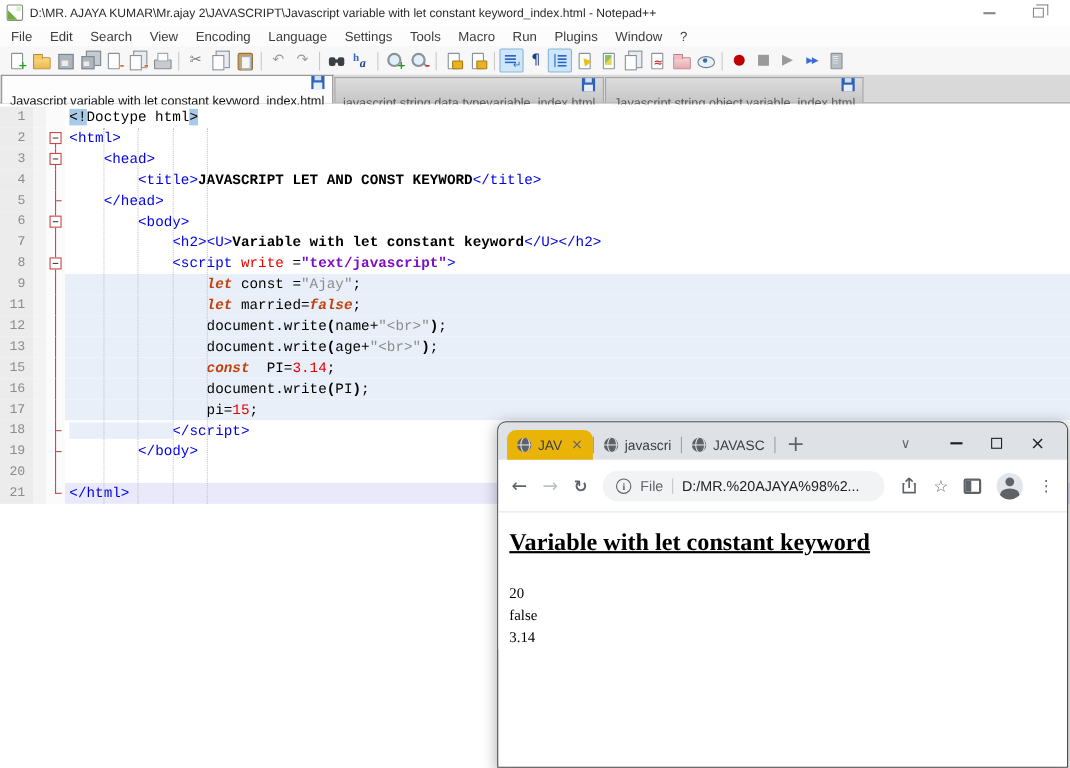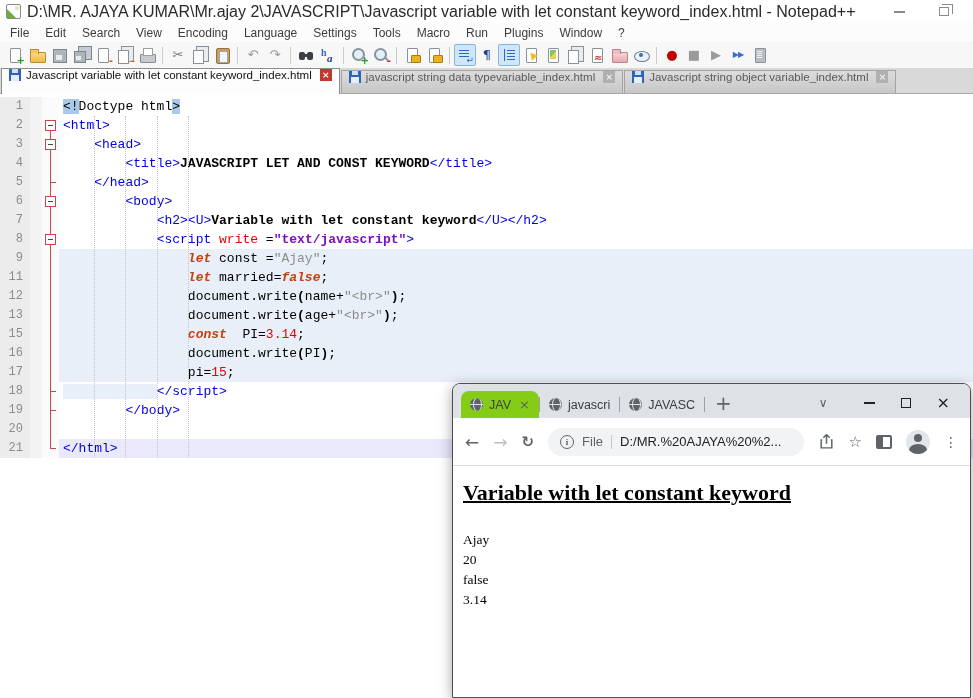--- a/index.html
+++ b/index.html
@@ -7,21 +7,21 @@
               font-family:"Liberation Sans", sans-serif; }
 
   
   #npp { position:absolute; inset:0; background:#fff; }
 
   .titlebar { height:23px; background:#fff; display:flex; align-items:center; padding-left:6px; gap:6px; }
   .npp-logo { width:15px; height:15px; position:relative; background:#fdfdfd; border:1px solid #8a8a8a; border-radius:2px; flex:none; }
   .npp-logo::before { content:""; position:absolute; left:0; bottom:0; width:0; height:0;
       border-left:9px solid #6fae3d; border-top:9px solid transparent; }
   .npp-logo::after { content:""; position:absolute; right:1px; top:1px; width:4px; height:4px; background:#d8efc2; }
-  .title-text { font-size:16px; color:#2a2a2a; white-space:nowrap; overflow:hidden; }
+  .title-text { font-size:11px; color:#2a2a2a; white-space:nowrap; overflow:hidden; }
   .win-ctrl { margin-left:auto; display:flex; align-items:center; gap:34px; padding-right:24px; flex:none; }
   .wc-min { width:11px; height:2px; background:#8a8a8a; }
   .wc-restore { width:10px; height:9px; border:1px solid #8a8a8a; position:relative; background:#fff; }
   .wc-restore::before { content:""; position:absolute; left:2px; top:-4px; width:10px; height:9px; border:1px solid #8a8a8a; border-left:none; border-bottom:none; }
 
   .menubar { height:19px; display:flex; align-items:center; background:#fcfcfc; padding-left:2px; }
   .mitem { font-size:12px; color:#3c3c3c; padding:1px 8px; cursor:default; }
 
   .toolbar { height:26px; display:flex; align-items:center; background:#f7f7f7; padding-left:4px; }
   .tsep { width:1px; height:17px; background:#c9c9c9; margin:0 4px; flex:none; }
@@ -63,22 +63,22 @@
   .k-funcdoc::after { content:""; position:absolute; left:7px; top:8px; width:0; height:0;
       border-left:4px solid transparent; border-right:4px solid transparent; border-top:7px solid #e8c21a; transform:rotate(20deg); }
   .k-map::after { content:""; position:absolute; left:6px; top:4px; width:6px; height:9px;
       background:linear-gradient(135deg,#8bc06a 50%,#e8d44d 50%); }
   .k-funclist::after { content:"≈"; position:absolute; left:6px; top:6px; font:bold 10px "DejaVu Sans", sans-serif; color:#c43333; }
   .k-trtdoc::before { background:#b9bec3; }
   .k-trtdoc::after { content:""; position:absolute; left:6px; top:5px; width:5px; height:7px;
       background:linear-gradient(#f2f2f2 1px, transparent 1px); background-size:5px 2px; }
 
   .tabbar { height:26px; background:#d9d9d9; display:flex; align-items:flex-end; padding-left:1px; border-bottom:1px solid #a8a8a8; }
-  .ntab { height:23px; display:flex; align-items:flex-start; gap:5px; padding:0 7px; font-size:11.5px; color:#5a5a5a;
-          background:linear-gradient(#dcdcdc,#c7c7c7); border:1px solid #a3a3a3; border-bottom:none; margin-right:1px; white-space:nowrap; }
+  .ntab { height:23px; display:flex; align-items:flex-end; gap:5px; padding:0 7px; font-size:11.5px; color:#5a5a5a;
+          background:linear-gradient(#dcdcdc,#c7c7c7); border:1px solid #a3a3a3; border-bottom:none; margin-right:1px; white-space:nowrap;flex-direction:column; }
   .ntab.active { height:26px; background:#fdfdfd; color:#111; border-color:#8c8c8c; margin-bottom:-1px; }
   .ntab-floppy { width:12px; height:12px; background:#2e63b8; position:relative; flex:none; }
   .ntab-floppy::before { content:""; position:absolute; left:3px; top:0; width:6px; height:4px; background:#cfe0f5; }
   .ntab-floppy::after { content:""; position:absolute; left:2px; top:6px; width:8px; height:6px; background:#e8eef8; }
   .ntab-close { width:12px; height:12px; font:bold 9px/12px "DejaVu Sans", sans-serif; text-align:center;
                 background:#b0b0b0; color:#efefef; margin-left:3px; flex:none; }
   .ntab.active .ntab-close { background:#c0392b; color:#fff; }
 
   
   .editor { position:absolute; top:95px; bottom:0; left:0; right:0; background:#fff;
@@ -112,21 +112,21 @@
   .s-sbg { color:#000; background:#e9eff9; }
   .guides { position:absolute; left:63px; top:21px; height:342px; width:300px; pointer-events:none; }
   .guides i { position:absolute; top:0; bottom:0; border-left:1px dotted #c4c4c4; }
 
   
   #browser { position:absolute; left:452px; top:383px; width:519px; height:315px;
              border:1px solid #4a4f55; border-radius:8px 8px 0 0; overflow:hidden;
              background:#fff; box-shadow:0 3px 14px rgba(0,0,0,.35); }
   .btabs { height:34px; background:#dee1e6; display:flex; align-items:flex-end; padding:0 8px; }
   .btab { height:27px; display:flex; align-items:center; gap:6px; padding:0 9px; font-size:12.5px; color:#3c4043; white-space:nowrap; }
-  .btab.active { background:#84cc16; border-radius:8px 8px 0 0; }
+  .btab.active { background:#eab308; border-radius:8px 8px 0 0; }
   .btab-div { width:1px; height:15px; background:#9aa0a6; margin-bottom:6px; align-self:flex-end; }
   .globe { width:13px; height:13px; border-radius:50%; background:#5f6368; position:relative; flex:none; overflow:hidden; }
   .globe::before { content:""; position:absolute; left:0; right:0; top:6px; height:1px; background:#dde1e6; }
   .globe::after { content:""; position:absolute; left:3px; top:-1px; bottom:-1px; width:7px; border-radius:50%; border:1px solid #dde1e6; }
   .btab-close { font:13px/13px "DejaVu Sans", sans-serif; color:#5f6368; margin-left:2px; }
   .bnewtab { font:20px/20px "DejaVu Sans", sans-serif; color:#5f6368; margin:0 0 5px 10px; }
   .bwin { margin-left:auto; display:flex; align-items:center; gap:26px; padding:0 12px 8px 0; color:#202124; }
   .bw-chev { font:12px "DejaVu Sans", sans-serif; color:#5f6368; margin-right:10px; }
   .bw-min { width:11px; height:1.5px; background:#202124; }
   .bw-max { width:10px; height:10px; border:1.5px solid #202124; }
@@ -480,33 +480,32 @@
       </span>
     </div>
   <div class="btoolbar">
     <span class="nav-arrow">←</span>
     <span class="nav-arrow dis">→</span>
     <span class="reload">↻</span>
     <div class="omnibox">
       <span class="info-i">i</span>
       <span class="scheme">File</span>
       <span class="om-div"></span>
-      <span class="url">D:/MR.%20AJAYA%20%2...</span>
+      <span class="url">D:/MR.%20AJAYA%98%2...</span>
     </div>
     <svg width="17" height="17" viewBox="0 0 16 16">
       <path d="M4 6.5 H3 V14 H13 V6.5 H12" fill="none" stroke="#5f6368" stroke-width="1.4"></path>
       <path d="M8 10 V1.5 M8 1.5 L5 4.5 M8 1.5 L11 4.5" fill="none" stroke="#5f6368" stroke-width="1.4"></path>
     </svg>
     <span class="star">☆</span>
     <span class="sidepanel"></span>
     <span class="avatar"></span>
     <span class="kebab">⋮</span>
   </div>
   <div class="bcontent">
     <div class="bheading">Variable with let constant keyword</div>
     <div id="boutput">
-        <div class="bline">Ajay</div>
         <div class="bline">20</div>
         <div class="bline">false</div>
         <div class="bline">3.14</div>
       </div>
   </div>
 </div>
 
 </body></html>

